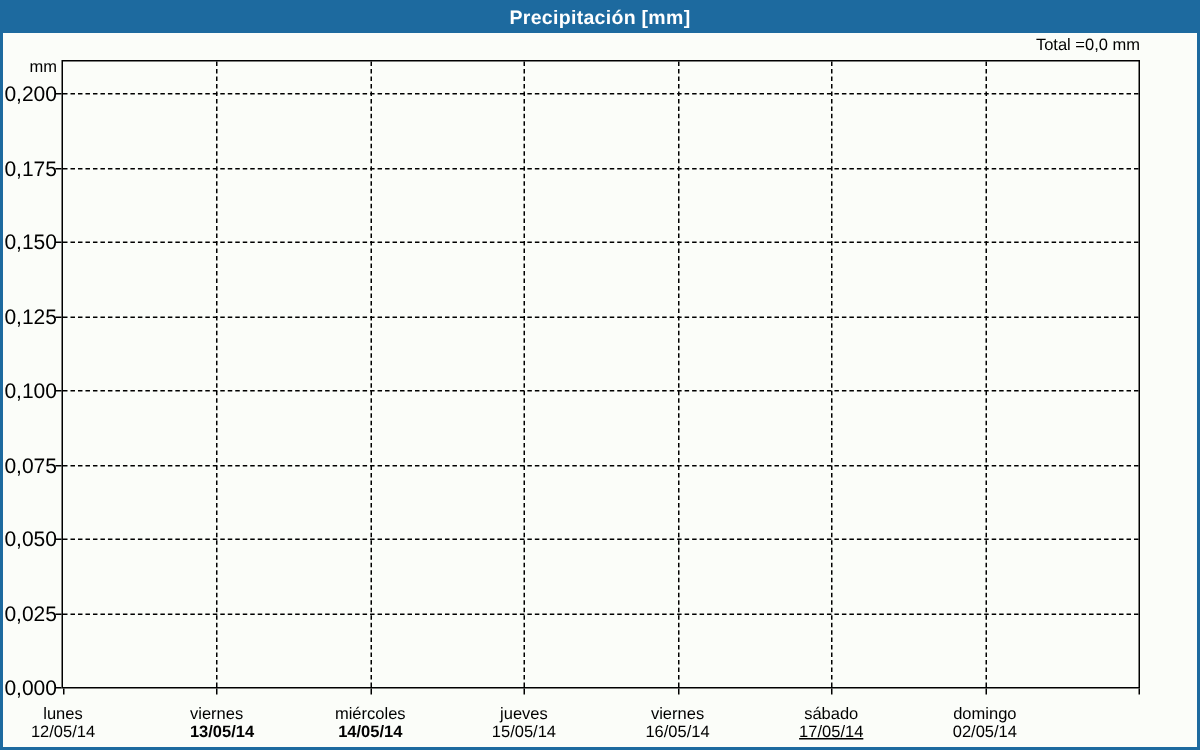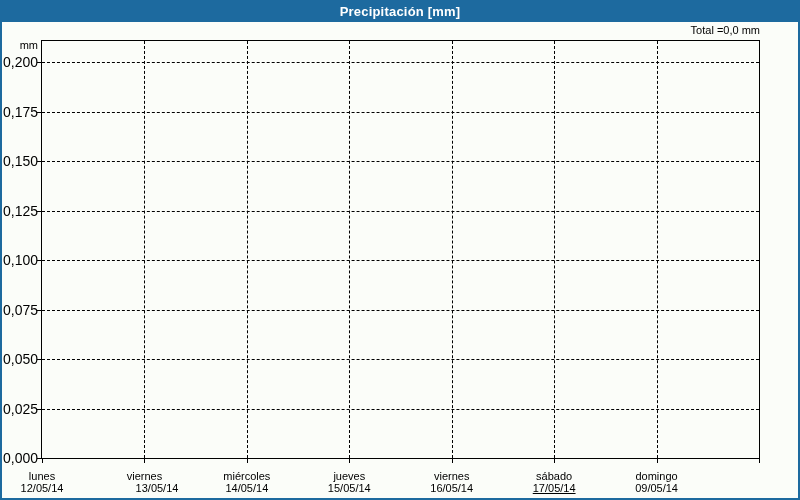--- a/index.html
+++ b/index.html
@@ -85,25 +85,25 @@
       <div class="xtick" style="left: 142.429px;"></div>
       <div class="xtick" style="left: 244.857px;"></div>
       <div class="xtick" style="left: 347.286px;"></div>
       <div class="xtick" style="left: 449.714px;"></div>
       <div class="xtick" style="left: 552.143px;"></div>
       <div class="xtick" style="left: 654.571px;"></div>
       <div class="xtick" style="left: 757px;"></div>
       <div class="xday" style="left: 40px; top: 448px;">lunes</div>
       <div class="xdate" style="left: 40px; top: 460px;">12/05/14</div>
       <div class="xday" style="left: 142.429px; top: 448px;">viernes</div>
-      <div class="xdate" style="left: 155px; top: 460px;">13/05/14</div>
+      <div class="xdate" style="left: 146px; top: 460px; font-weight: bold;">13/05/14</div>
       <div class="xday" style="left: 244.857px; top: 448px;">miércoles</div>
-      <div class="xdate" style="left: 244.857px; top: 460px;">14/05/14</div>
+      <div class="xdate" style="left: 244.857px; top: 460px; font-weight: bold;">14/05/14</div>
       <div class="xday" style="left: 347.286px; top: 448px;">jueves</div>
       <div class="xdate" style="left: 347.286px; top: 460px;">15/05/14</div>
       <div class="xday" style="left: 449.714px; top: 448px;">viernes</div>
       <div class="xdate" style="left: 449.714px; top: 460px;">16/05/14</div>
       <div class="xday" style="left: 552.143px; top: 448px;">sábado</div>
       <div class="xdate" style="left: 552.143px; top: 460px; text-decoration: underline;">17/05/14</div>
       <div class="xday" style="left: 654.571px; top: 448px;">domingo</div>
-      <div class="xdate" style="left: 654.571px; top: 460px;">09/05/14</div>
+      <div class="xdate" style="left: 654.571px; top: 460px;">02/05/14</div>
     </div>
 </div>
 
 </body></html>

